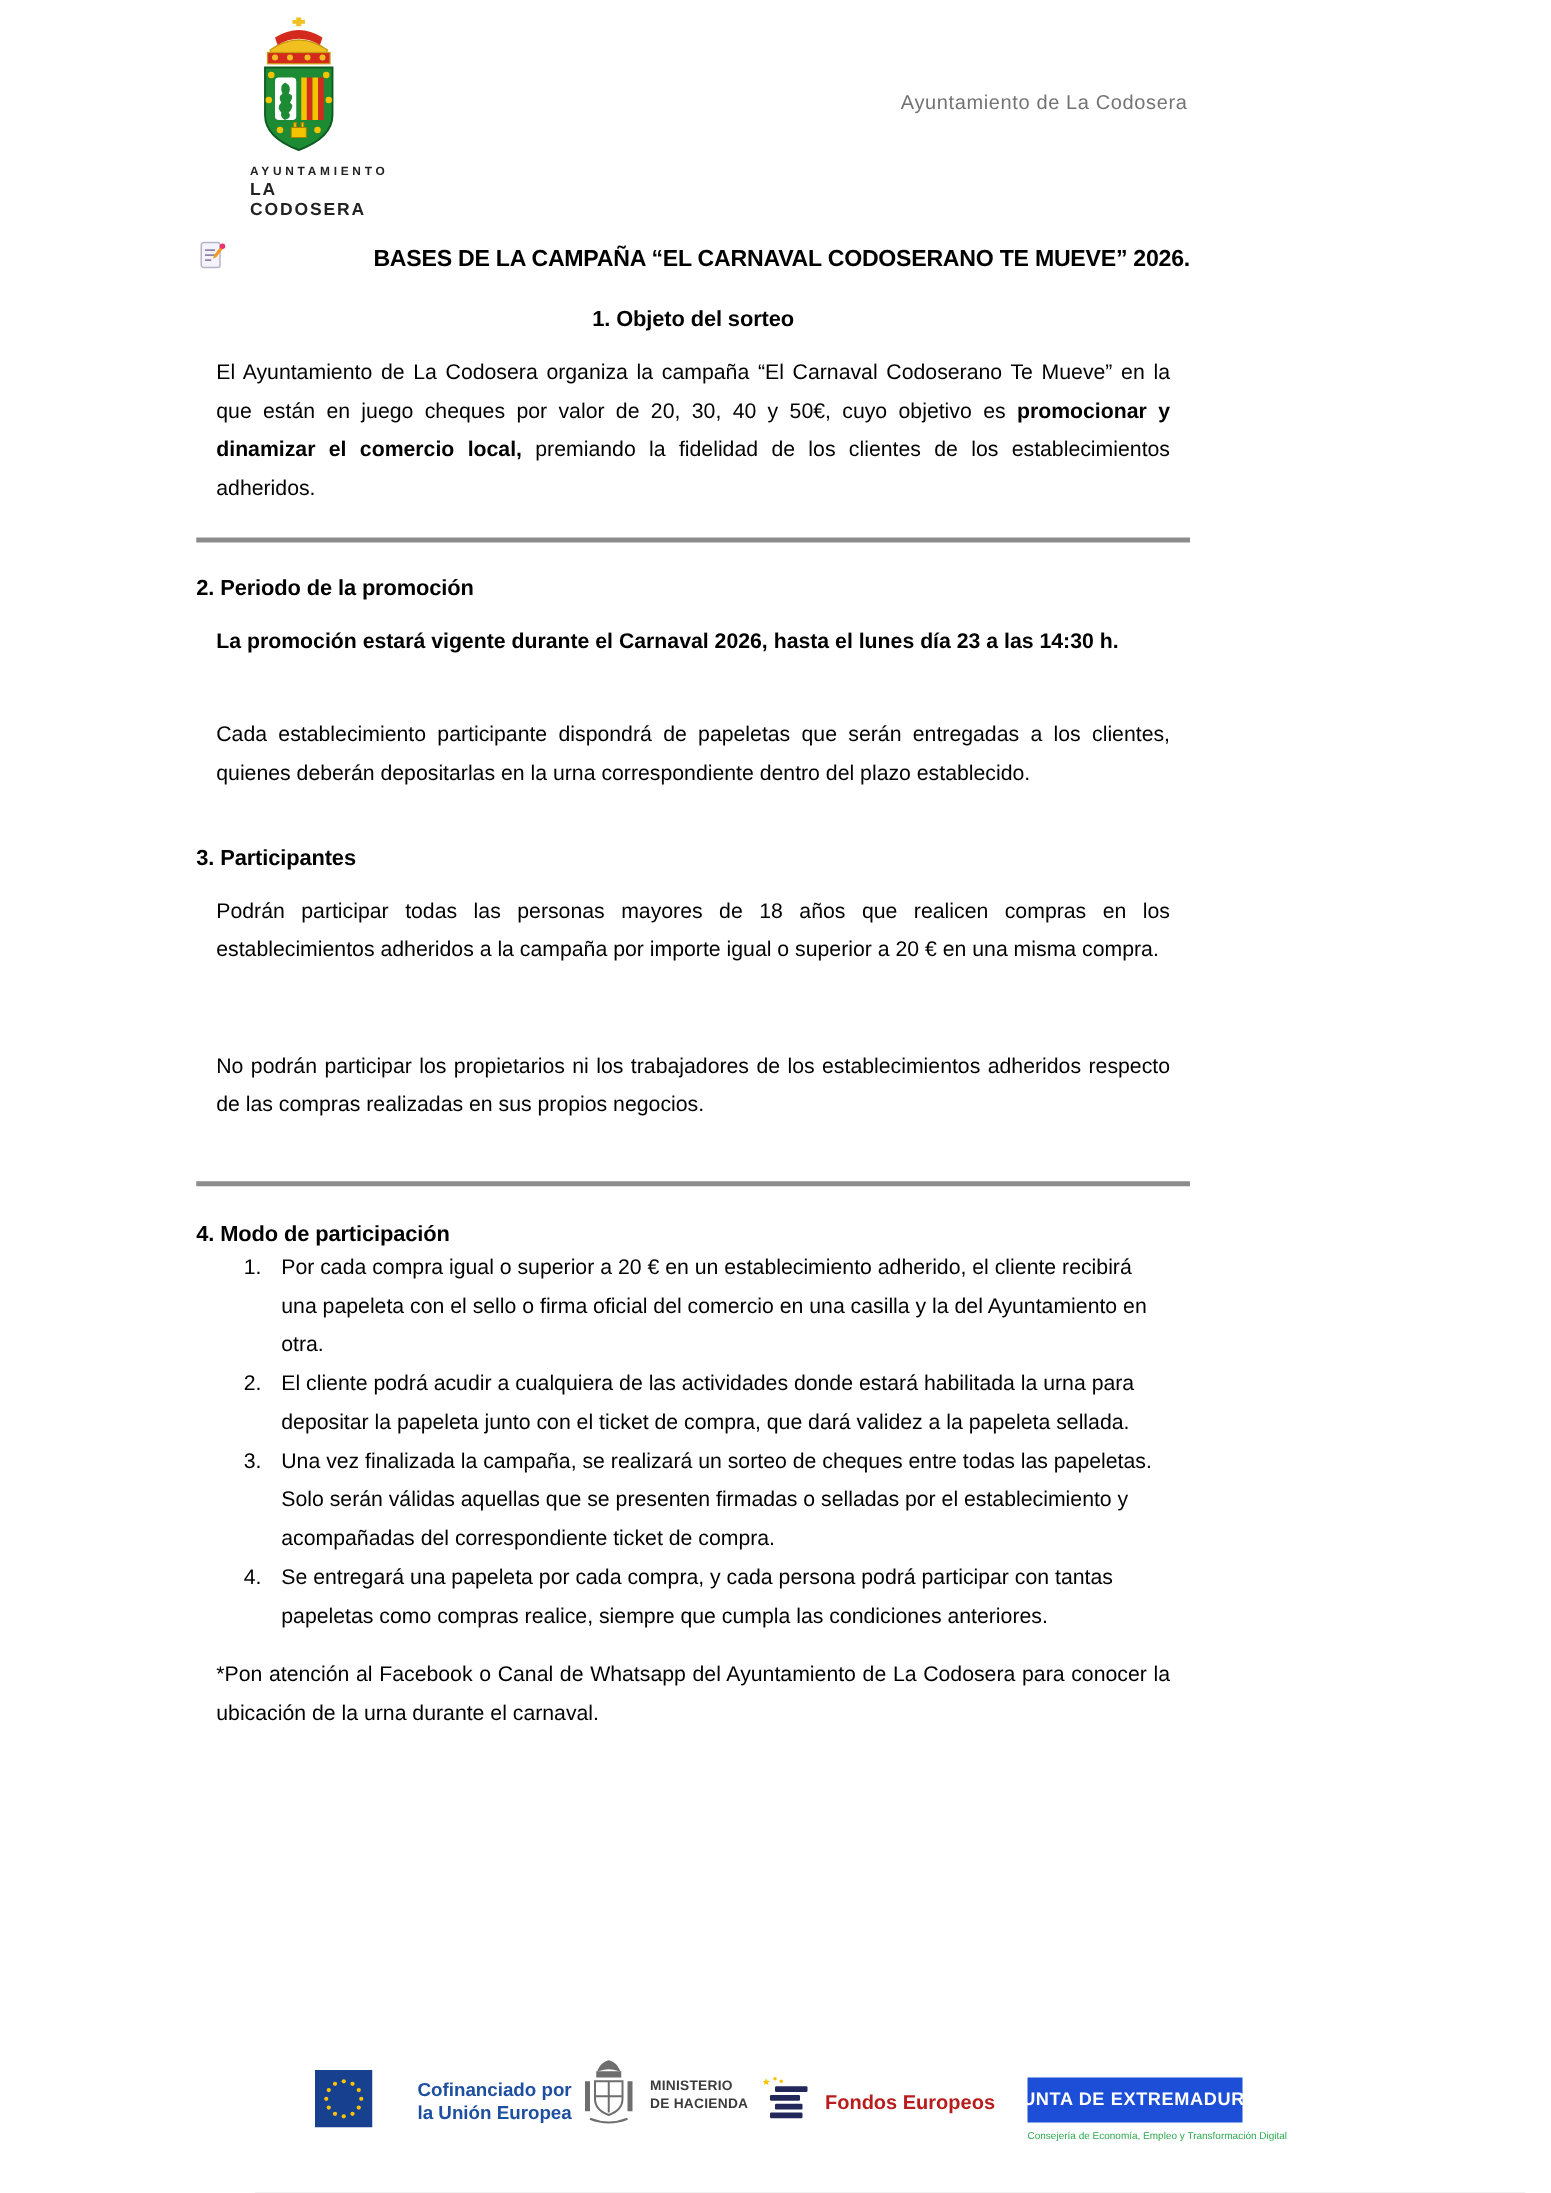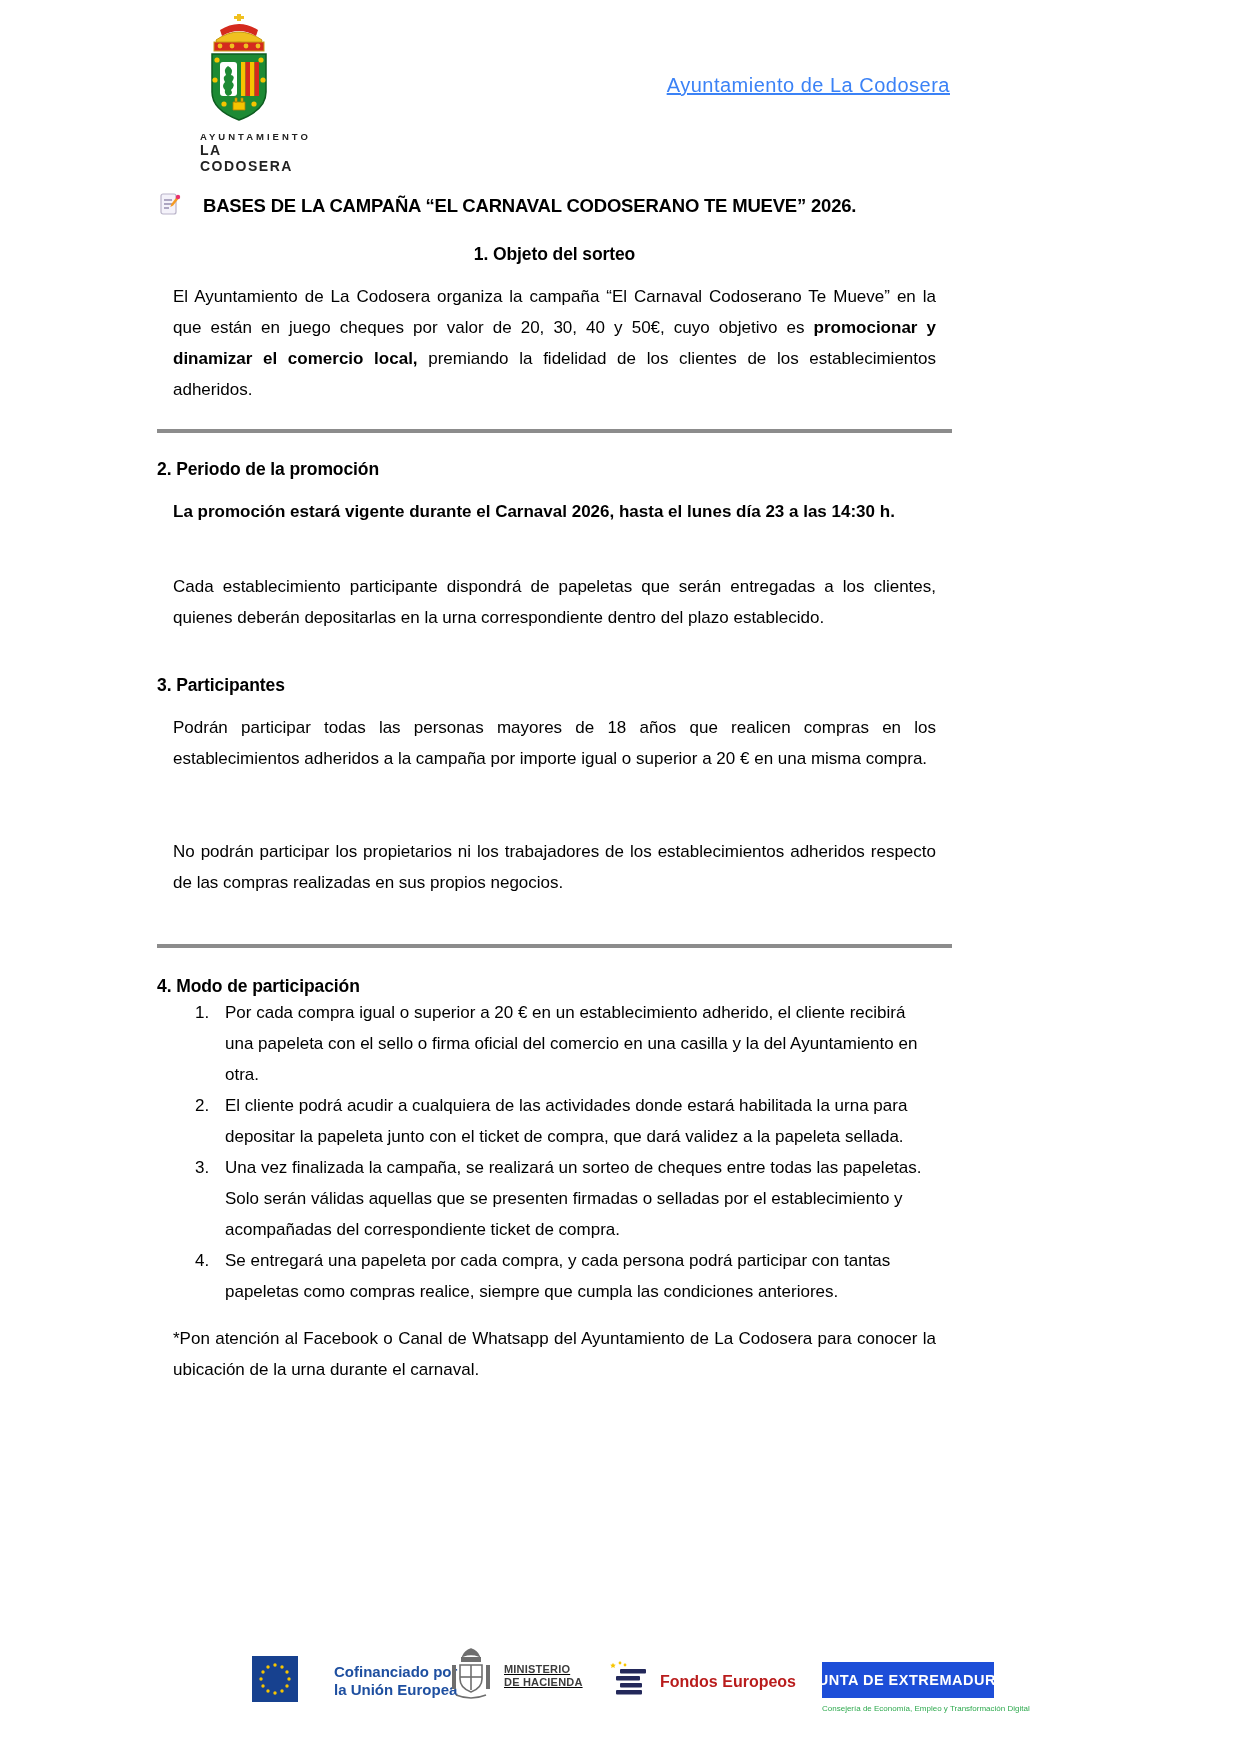--- a/index.html
+++ b/index.html
@@ -12,27 +12,27 @@
     margin:0 auto;
     overflow:hidden;
   }
 
   
   .crest{position:absolute;left:200px;top:12px;width:110px;}
   .crest .org1{font-size:9.5px;letter-spacing:3px;color:#222;margin-top:3px;font-weight:600;}
   .crest .org2{font-size:14px;letter-spacing:1.5px;color:#222;font-weight:600;}
   .header-right{
     position:absolute;top:74px;right:291px;
-    font-size:20px;color:#3b82f6;letter-spacing:.5px;text-decoration:underline;
+    font-size:16px;color:#737373;letter-spacing:.5px;
   }
 
   
   .content{position:absolute;left:157px;top:192px;width:795px;}
 
-  .title-row{display:flex;align-items:center;gap:22px;margin:0 0 24px 2px;}
+  .title-row{display:flex;align-items:center;gap:8px;margin:0 0 24px 2px;justify-content:space-between;}
   .title-row .doc-title{
     font-size:18.5px;font-weight:800;letter-spacing:-.2px;
     font-stretch:condensed;white-space:nowrap;
   }
 
   h2.sec{font-size:17.5px;font-weight:800;margin:0;font-stretch:condensed;letter-spacing:-.1px;}
   .h-s1{margin:0 0 22px 0;text-align:center;}
   .h-s2{margin:0 0 8px 0;}
   .h-s3{margin:0 0 24px 0;}
   .h-s4{margin:0 0 38px 0;}
@@ -56,21 +56,21 @@
   ol.modo .li-row{display:flex;font-size:17px;line-height:31px;}
   ol.modo .num{width:30px;flex:0 0 30px;margin-left:38px;text-align:left;}
   ol.modo .txt{flex:1;max-width:700px;}
 
   .footnote{margin-top:30px;}
 
   
   .f-group{position:absolute;display:flex;align-items:center;gap:10px;}
   .f-eu{left:252px;top:1656px;gap:36px;}
   .f-eu .eu-label{font-size:15px;font-weight:700;color:#1e4fa0;line-height:18px;}
-  .f-min{left:448px;top:1645px;text-decoration:underline;}
+  .f-min{left:464px;top:1645px;}
   .f-min .min-label{font-size:11px;font-weight:600;color:#3c3c3c;line-height:13.5px;letter-spacing:.2px;}
   .f-fondos{left:606px;top:1660px;}
   .f-fondos .fondos-label{font-size:16px;color:#b91c1c;font-weight:600;}
   .f-junta{left:822px;top:1662px;display:block;}
   .junta-box{
     width:172px;height:36px;background:#1d4ed8;
     display:flex;align-items:center;justify-content:center;
   }
   .junta-box span{color:#fff;font-weight:700;font-size:14.5px;letter-spacing:.5px;font-stretch:condensed;white-space:nowrap;}
   .junta-sub{margin-top:6px;font-size:8px;color:#2faa4f;text-align:center;width:172px;white-space:nowrap;}

